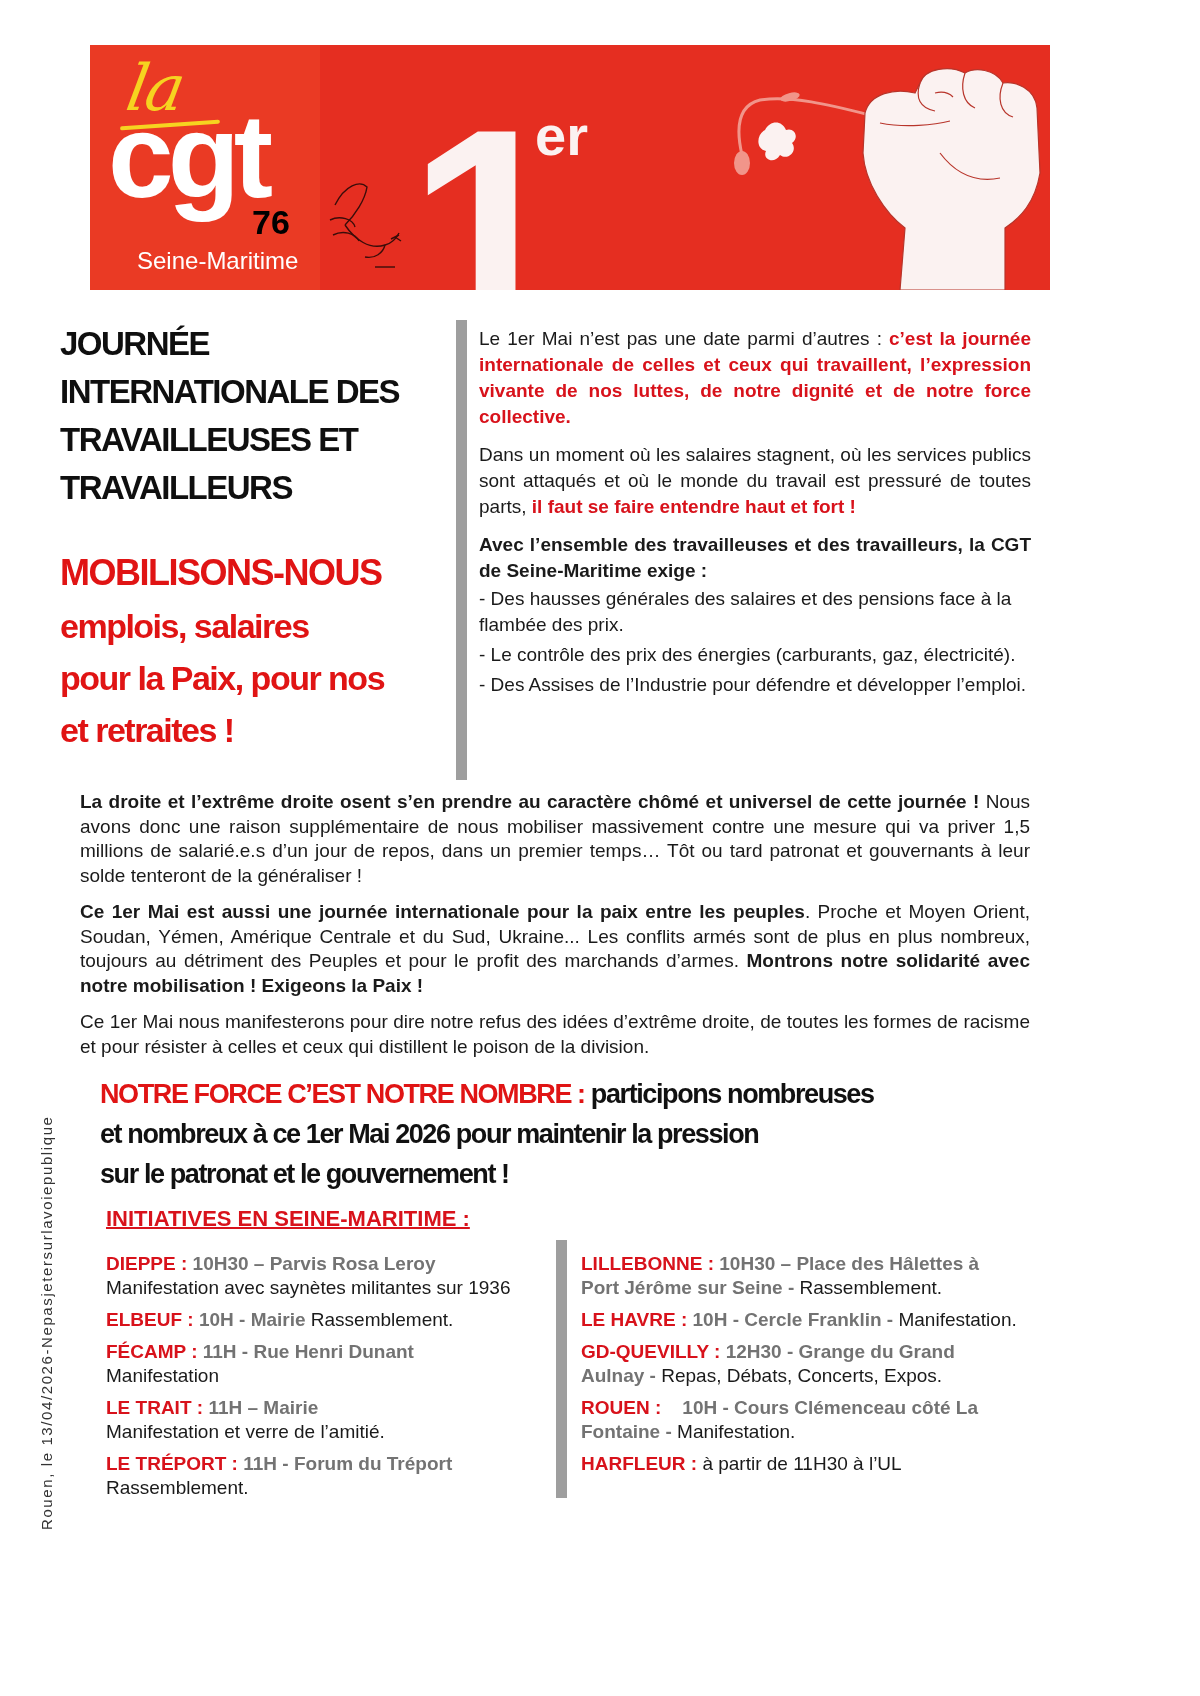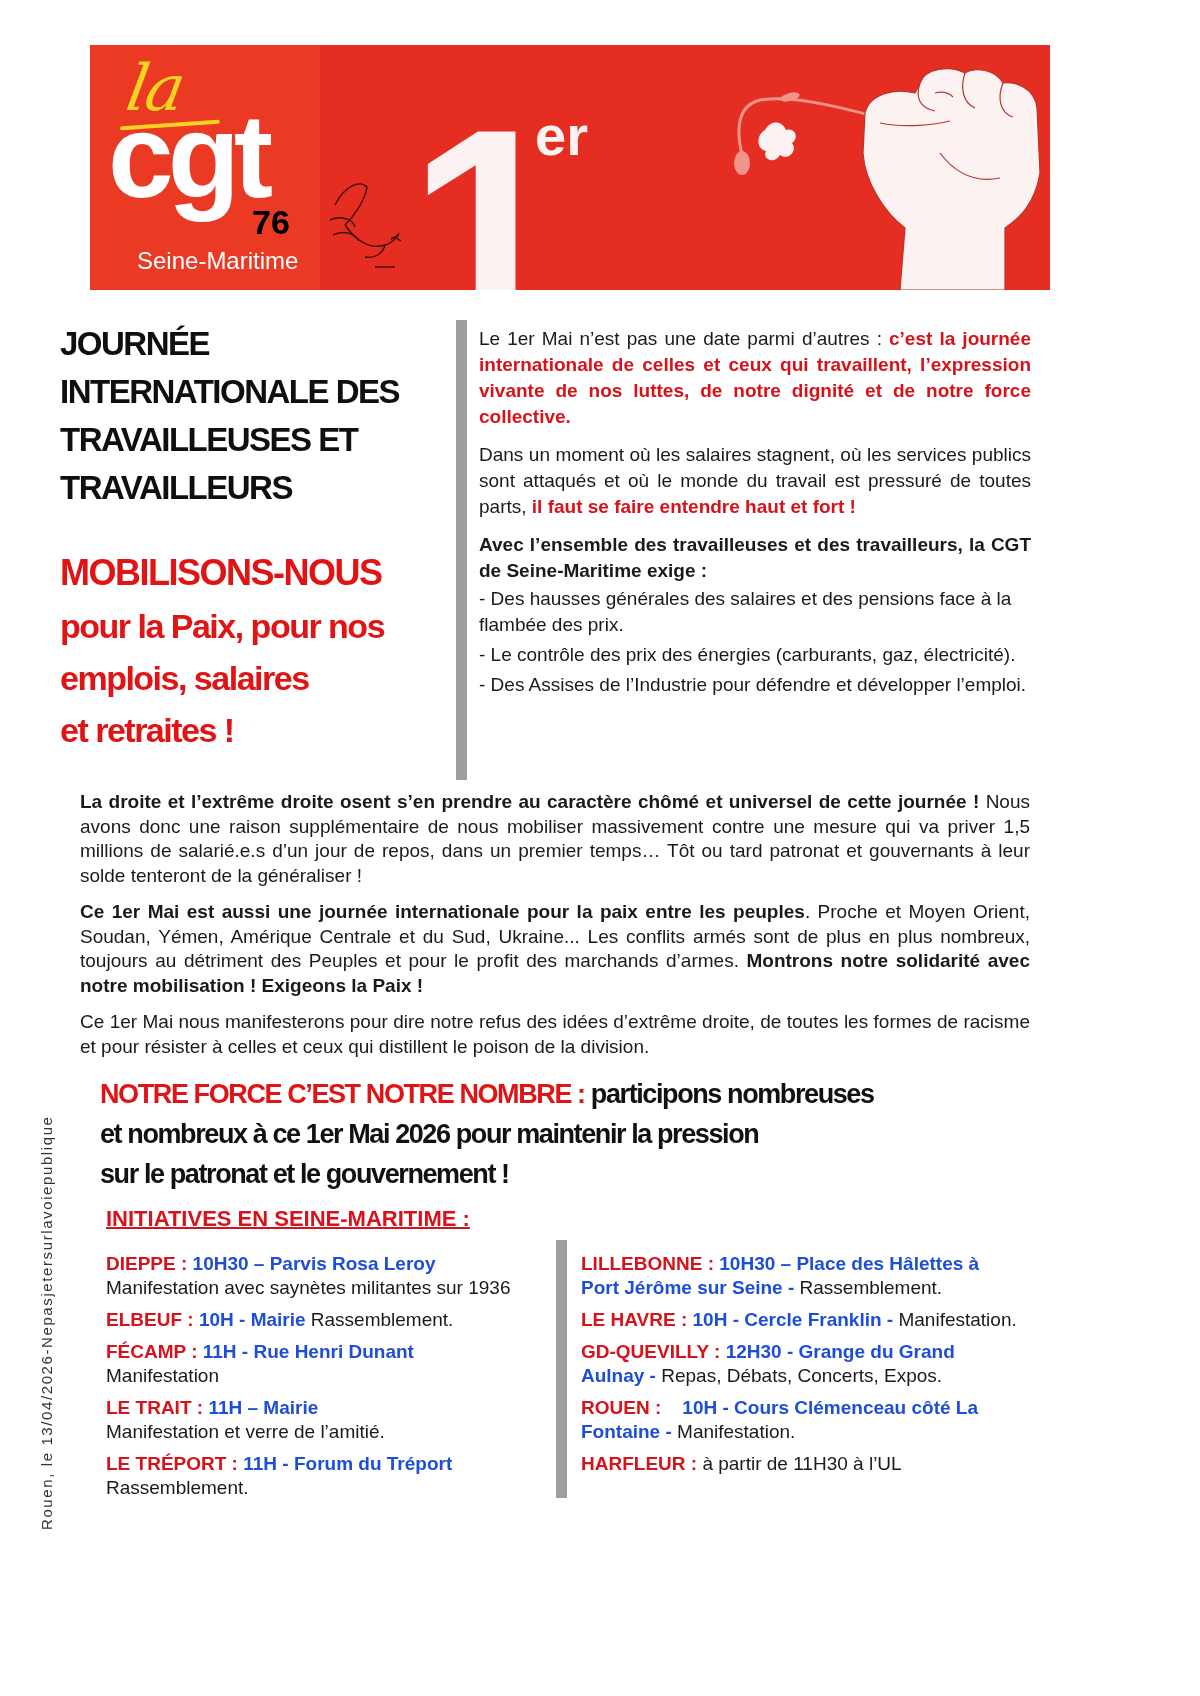--- a/index.html
+++ b/index.html
@@ -41,21 +41,21 @@
   .body-text p { margin-bottom: 12px; }
 
   .callout { position: absolute; left: 100px; top: 1074px; width: 920px; font-weight: bold; font-size: 27px; line-height: 40px; letter-spacing: -1.4px; color: #111; }
   .callout .red { color: #e01414; }
 
   
   .init-title { position: absolute; left: 106px; top: 1206px; font-weight: bold; font-size: 22px; color: #d8121b; text-decoration: underline; text-decoration-thickness: 2px; }
   .init-col { position: absolute; font-size: 19px; line-height: 24px; }
   .init-col .item { margin-bottom: 8px; }
   .init-col .city { color: #d8121b; font-weight: bold; }
-  .init-col .detail { font-weight: bold; color: #1d4ed8; }
+  .init-col .detail { font-weight: bold; color: #737373; }
 
   .side-note { position: absolute; left: 38px; top: 1530px; transform-origin: left top; transform: rotate(-90deg); font-size: 15px; color: #333; letter-spacing: 1.6px; white-space: nowrap; }
 </style>
 </head>
 <body>
 
 <div class="banner">
   <div class="logo-block">
     <span class="logo-la">la</span>
     <span class="logo-la-line"></span>
@@ -101,22 +101,22 @@
 
 <div class="left-col">
   <div class="headline-black">
     <div>JOURNÉE</div>
     <div>INTERNATIONALE DES</div>
     <div>TRAVAILLEUSES ET</div>
     <div>TRAVAILLEURS</div>
   </div>
   <div class="headline-red">
     <div class="big">MOBILISONS-NOUS</div>
+    <div class="small">emplois, salaires</div>
     <div class="small">pour la Paix, pour nos</div>
-    <div class="small">emplois, salaires</div>
     <div class="small">et retraites !</div>
   </div>
 </div>
 
 <div class="divider-v" style="left:456px; top:320px; height:460px;"></div>
 
 <div class="right-col">
   <p><span>Le 1er Mai n’est pas une date parmi d’autres : </span><span class="red-b">c’est la journée internationale de celles et ceux qui travaillent, l’expression vivante de nos luttes, de notre dignité et de notre force collective.</span></p>
   <p><span>Dans un moment où les salaires stagnent, où les services publics sont attaqués et où le monde du travail est pressuré de toutes parts, </span><span class="red-b">il faut se faire entendre haut et fort !</span></p>
   <p class="b" style="margin-bottom:2px;">Avec l’ensemble des travailleuses et des travailleurs, la CGT de Seine-Maritime exige :</p>

